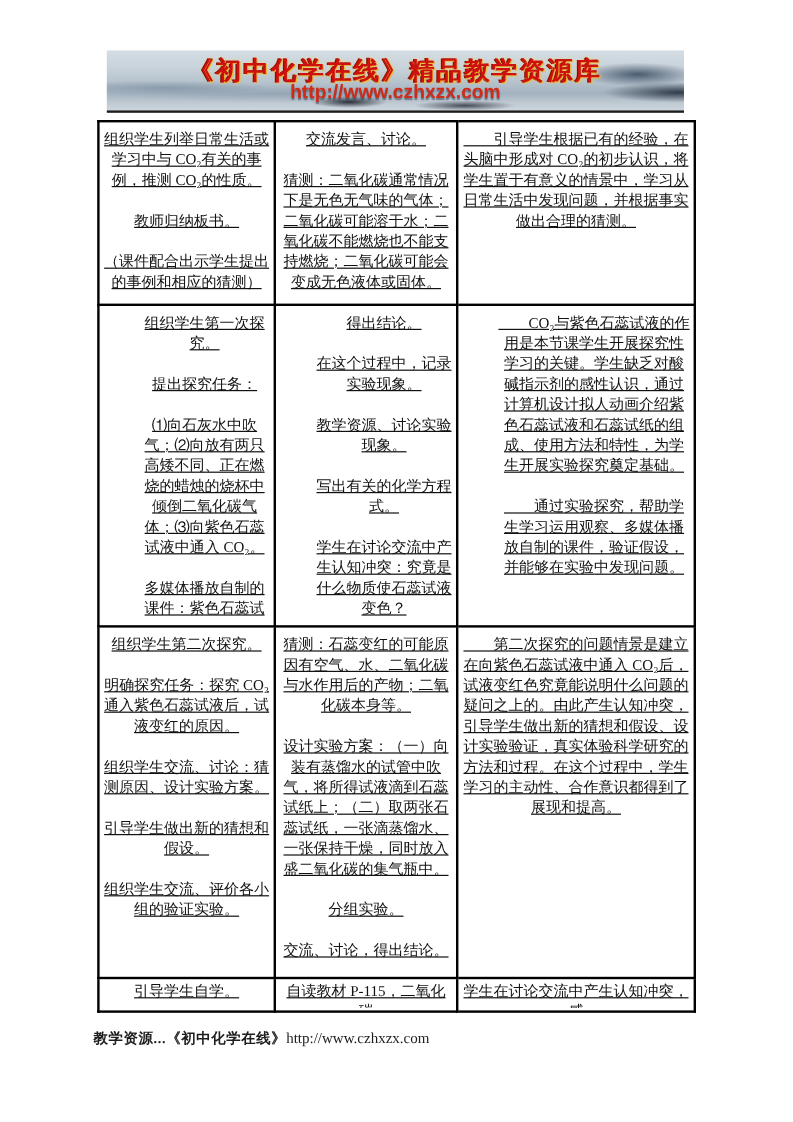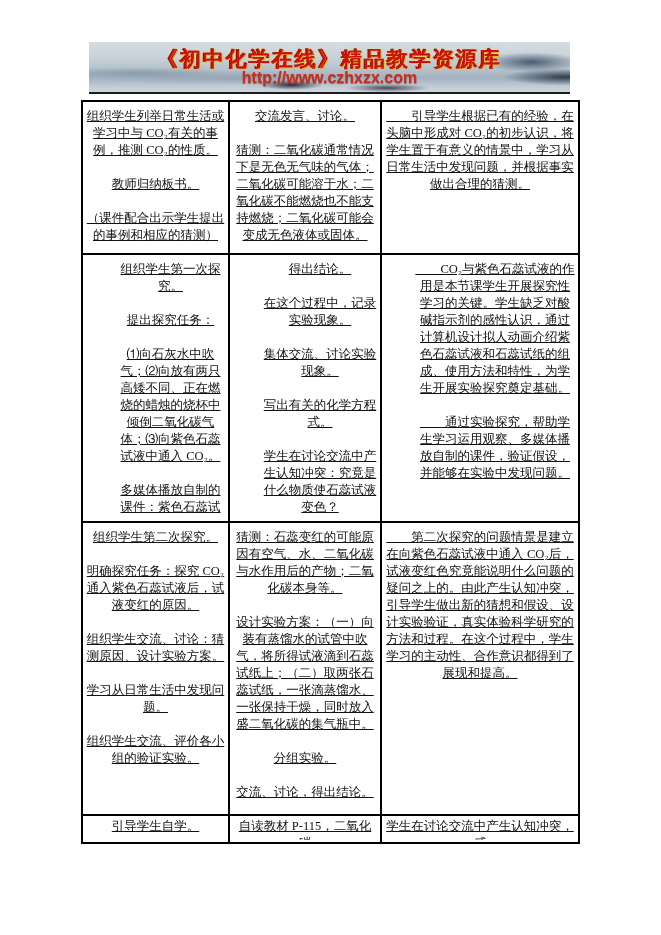--- a/index.html
+++ b/index.html
@@ -115,39 +115,39 @@
               <p>提出探究任务：</p>
               <p>⑴向石灰水中吹气；⑵向放有两只高矮不同、正在燃烧的蜡烛的烧杯中倾倒二氧化碳气体；⑶向紫色石蕊试液中通入 CO₂。</p>
               <p>多媒体播放自制的课件：紫色石蕊试液自述。</p>
               <p>指导学生分组实验；</p>
             </div>
           </td>
         <td>
             <div class="cell">
               <p>得出结论。</p>
               <p>在这个过程中，记录实验现象。</p>
-              <p>集体交流、讨论实验现象。</p>
+              <p>教学资源、讨论实验现象。</p>
               <p>写出有关的化学方程式。</p>
               <p>学生在讨论交流中产生认知冲突：究竟是什么物质使石蕊试液变色？</p>
             </div>
           </td>
         <td>
             <div class="cell">
               <p>　　CO₂与紫色石蕊试液的作用是本节课学生开展探究性学习的关键。学生缺乏对酸碱指示剂的感性认识，通过计算机设计拟人动画介绍紫色石蕊试液和石蕊试纸的组成、使用方法和特性，为学生开展实验探究奠定基础。</p>
               <p>　　通过实验探究，帮助学生学习运用观察、多媒体播放自制的课件，验证假设，并能够在实验中发现问题。</p>
             </div>
           </td>
       </tr>
       <tr class="row-3">
         <td>
             <div class="cell">
               <p>组织学生第二次探究。</p>
               <p>明确探究任务：探究 CO₂通入紫色石蕊试液后，试液变红的原因。</p>
               <p>组织学生交流、讨论：猜测原因、设计实验方案。</p>
-              <p>学习从日常生活中发现问题。</p>
+              <p>引导学生做出新的猜想和假设。</p>
               <p>组织学生交流、评价各小组的验证实验。</p>
             </div>
           </td>
         <td>
             <div class="cell">
               <p>猜测：石蕊变红的可能原因有空气、水、二氧化碳与水作用后的产物；二氧化碳本身等。</p>
               <p>设计实验方案：（一）向装有蒸馏水的试管中吹气，将所得试液滴到石蕊试纸上；（二）取两张石蕊试纸，一张滴蒸馏水、一张保持干燥，同时放入盛二氧化碳的集气瓶中。</p>
               <p>分组实验。</p>
               <p>交流、讨论，得出结论。</p>
             </div>
@@ -172,15 +172,16 @@
         <td>
             <div class="cell">
               <p>学生在讨论交流中产生认知冲突，感</p>
             </div>
           </td>
       </tr>
     </tbody>
   </table>
 
   <div class="footer">
+    <div><span>教学资源...《初中化学在线》</span><span class="footer-url">http://www.czhxzx.com</span></div>
   </div>
 
 </div>
 
 </body></html>

